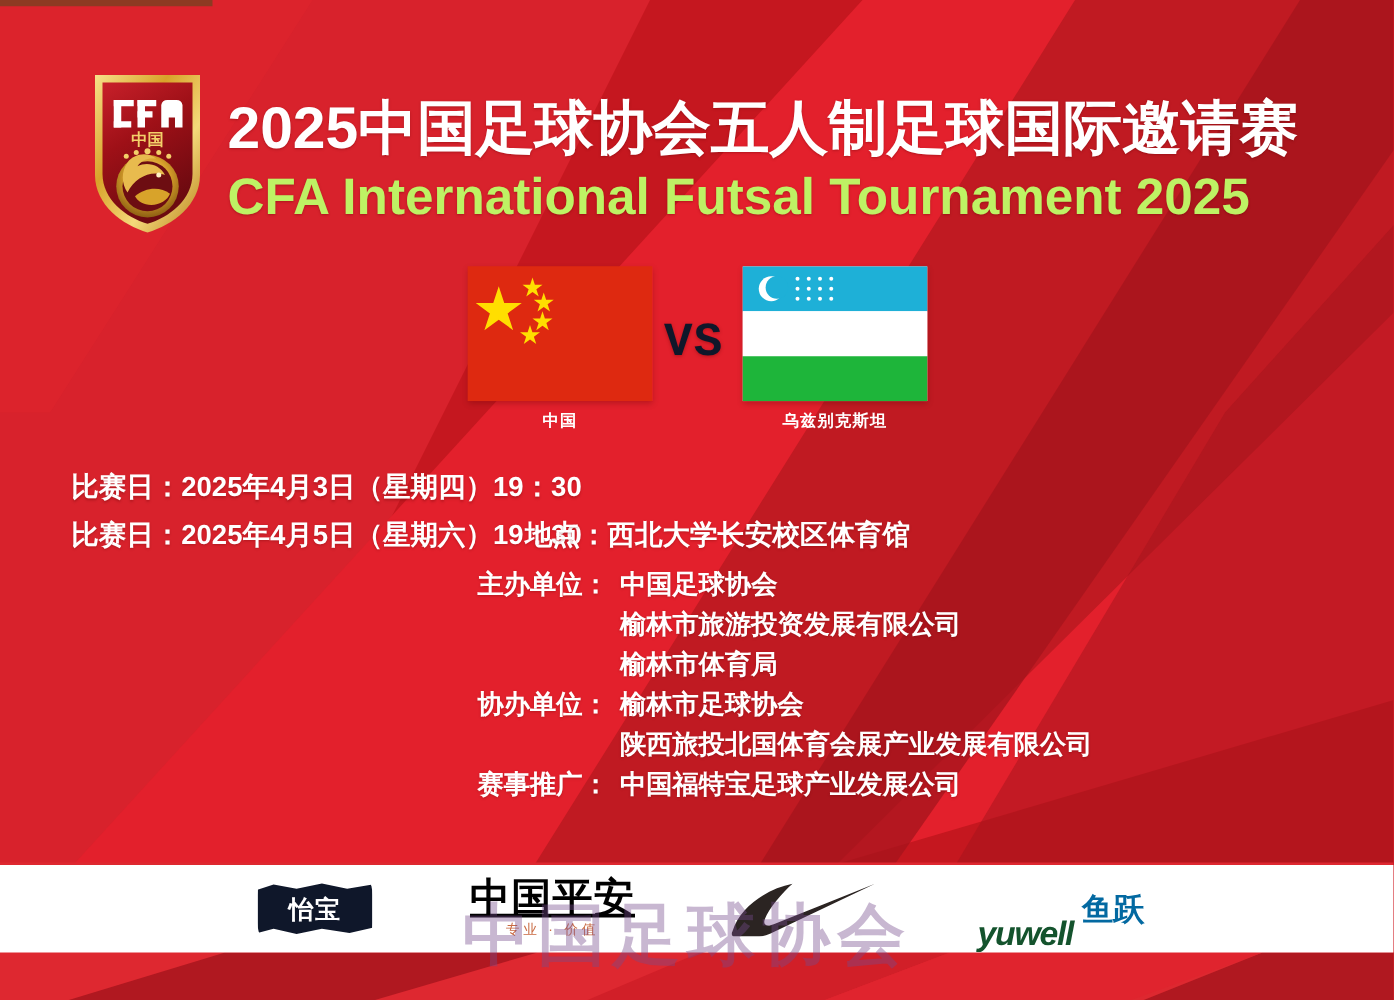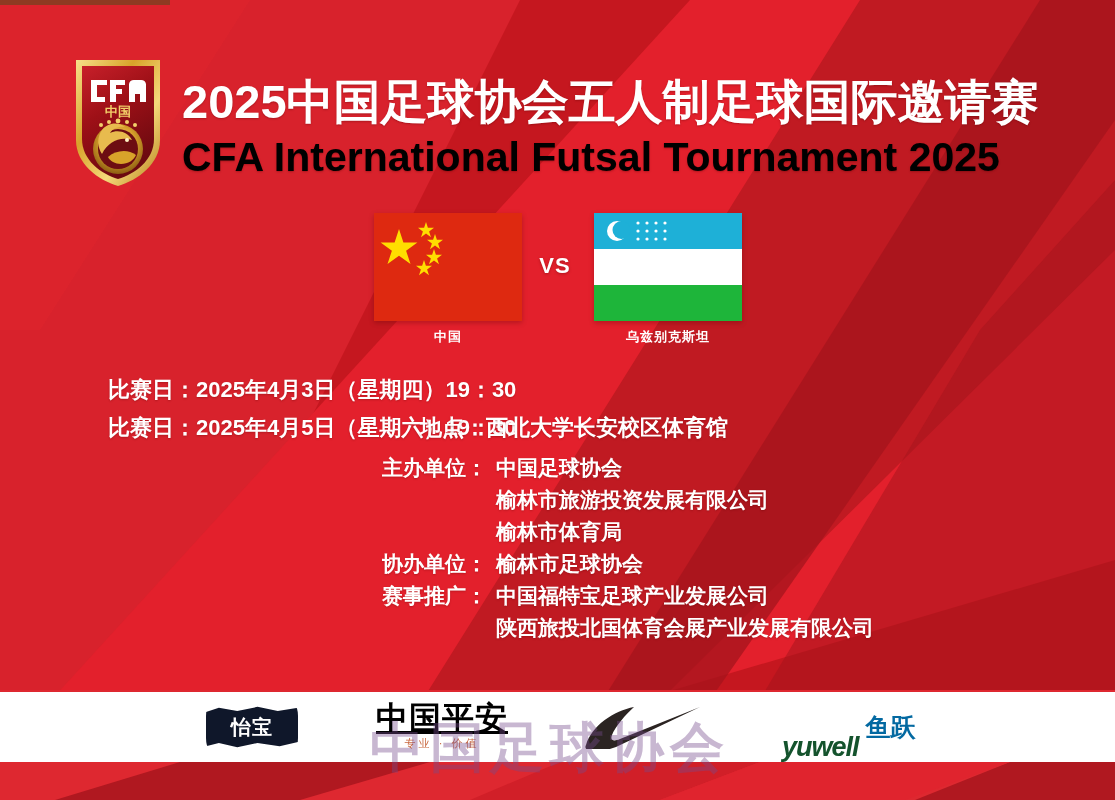--- a/index.html
+++ b/index.html
@@ -20,21 +20,21 @@
   
   .header{position:absolute;left:0;top:0;width:1115px;height:200px;}
   .crest{position:absolute;left:72px;top:56px;width:92px;height:134px;}
   .titles{position:absolute;left:182px;top:76px;width:880px;}
   .title-cn{
     color:#fff;font-size:47px;line-height:52px;font-weight:bold;
     letter-spacing:0px;white-space:nowrap;
     text-shadow:0 1px 2px rgba(90,0,0,.35);
   }
   .title-en{
-    color:#000000;font-size:41px;line-height:46px;font-weight:bold;
+    color:#bef264;font-size:41px;line-height:46px;font-weight:bold;
     margin-top:6px;white-space:nowrap;
     text-shadow:0 1px 2px rgba(90,0,0,.35);
   }
 
   
   .match{position:absolute;left:0;top:205px;width:1115px;height:135px;}
   .flagwrap{position:absolute;top:8px;}
   .flagwrap.home{left:374px;}
   .flagwrap.away{left:594px;}
   .flagbox{width:148px;height:108px;position:relative;overflow:hidden;
@@ -43,32 +43,33 @@
   .flag-uz{width:100%;height:100%;position:relative;background:#fff;}
   .uz-blue{position:absolute;left:0;top:0;width:100%;height:33.34%;background:#1eb0d7;}
   .uz-white{position:absolute;left:0;top:33.34%;width:100%;height:33.32%;background:#fff;}
   .uz-green{position:absolute;left:0;top:66.66%;width:100%;height:33.34%;background:#1eb53a;}
   .teamname{
     margin-top:7px;text-align:center;color:#fff;font-size:13px;font-weight:bold;
     letter-spacing:1px;
   }
   .vs{
     position:absolute;left:524px;top:48px;width:62px;text-align:center;
-    color:#ffffff;font-size:22px;font-weight:bold;letter-spacing:1px;
+    color:#0f172a;font-size:38px;font-weight:bold;letter-spacing:1px;
     text-shadow:0 1px 3px rgba(90,0,0,.4);
+    font-family:Liberation Mono, monospace;
   }
 
   
   .schedule{position:absolute;left:0;top:372px;width:1115px;}
   .sched-row{
     display:flex;align-items:baseline;color:#fff;font-weight:bold;
     font-size:22px;line-height:36px;margin-bottom:2px;
     text-shadow:0 1px 2px rgba(90,0,0,.30);
   }
-  .sched-date{width:420px;padding-left:108px;box-sizing:border-box;white-space:nowrap;}
+  .sched-date{width:420px;padding-left:57px;box-sizing:border-box;white-space:nowrap;}
   .sched-venue{white-space:nowrap;}
 
   
   .orgs{position:absolute;left:0;top:452px;width:1115px;}
   .org-row{
     display:flex;color:#fff;font-weight:bold;font-size:21px;line-height:32px;
     text-shadow:0 1px 2px rgba(90,0,0,.30);
   }
   .org-label{width:496px;text-align:right;padding-right:9px;box-sizing:border-box;white-space:nowrap;}
   .org-value{white-space:nowrap;}
@@ -262,26 +263,26 @@
     </div>
     <div class="org-row">
       <span class="org-label"></span>
       <span class="org-value">榆林市体育局</span>
     </div>
     <div class="org-row">
       <span class="org-label">协办单位：</span>
       <span class="org-value">榆林市足球协会</span>
     </div>
     <div class="org-row">
+      <span class="org-label"></span>
+      <span class="org-value">陕西旅投北国体育会展产业发展有限公司</span>
+    </div>
+    <div class="org-row">
       <span class="org-label">赛事推广：</span>
       <span class="org-value">中国福特宝足球产业发展公司</span>
-    </div>
-    <div class="org-row">
-      <span class="org-label"></span>
-      <span class="org-value">陕西旅投北国体育会展产业发展有限公司</span>
     </div>
   </div>
 
   <div class="sponsorbar">
 
     <div class="sponsor sp-yibao">
       <div class="yibao-flag">
         <span class="yibao-text">怡宝</span>
         <span class="yibao-r">®</span>
       </div>

